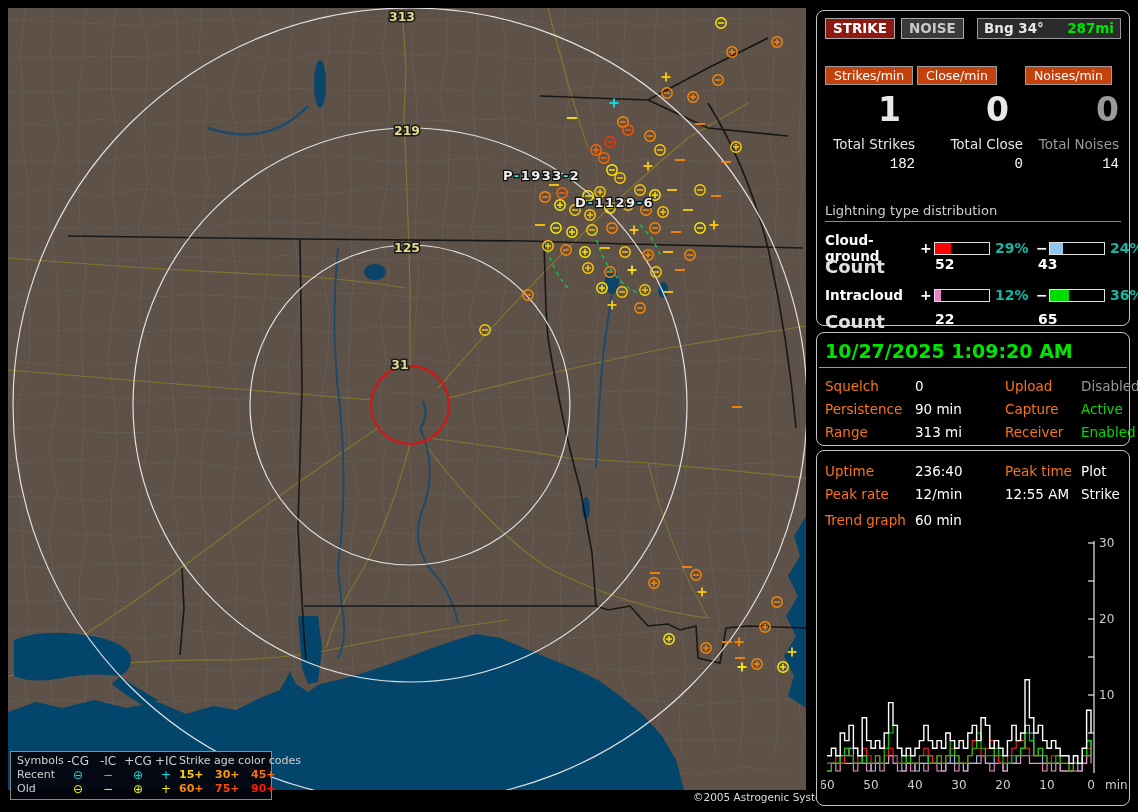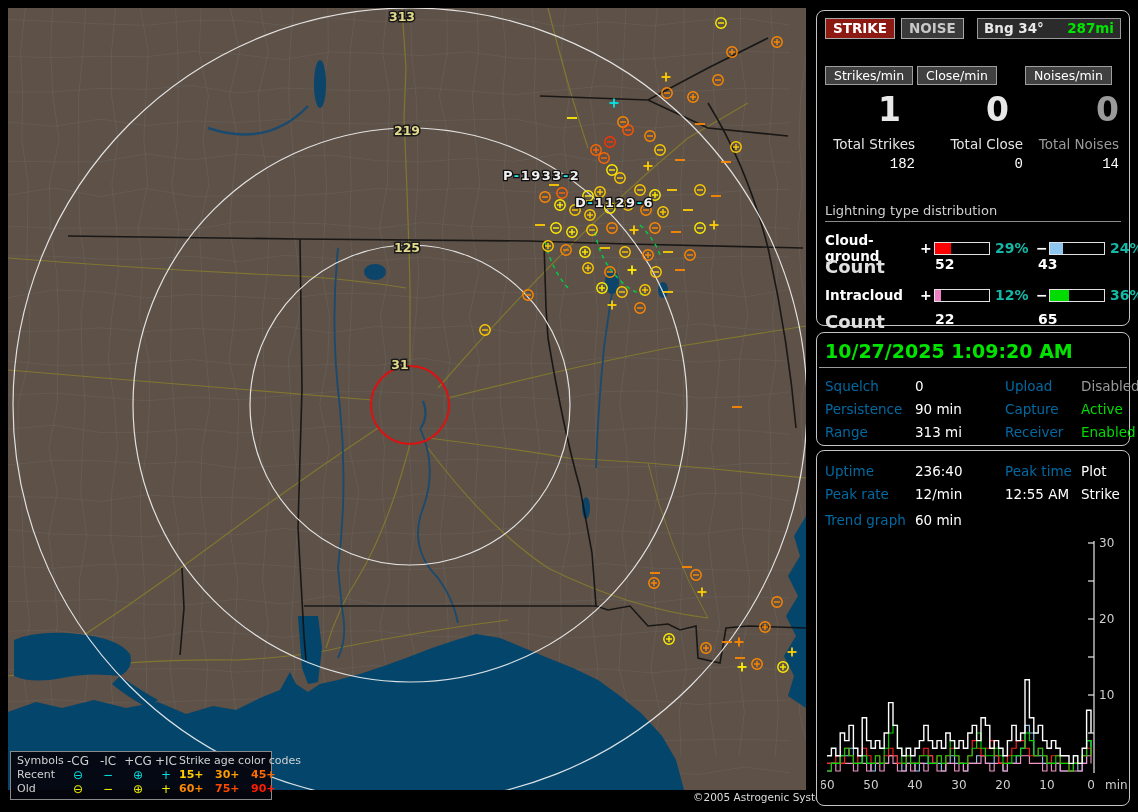--- a/index.html
+++ b/index.html
@@ -27,21 +27,21 @@
   .toprow{display:flex;align-items:center;margin:7px 8px 0 8px;}
   .btn{font-weight:bold;font-size:13.5px;padding:0 7px;line-height:19px;margin-right:6px;
        border:1px solid #a8a8a8;cursor:default;}
   #strikebtn{background:#8c1a12;color:#fff;}
   #noisebtn{background:#3a3a3a;color:#c8c8c8;}
   #bngbox{margin-left:auto;width:130px;display:flex;justify-content:space-between;
           background:#2b2b2b;border:1px solid #9a9a9a;font-weight:bold;font-size:13.5px;
           padding:0 6px;line-height:19px;align-items:flex-end;}
   #bngbox .mi{color:#00e400;}
   .cols{display:grid;grid-template-columns:92px 108px 1fr;margin:26px 8px 0 8px;}
-  .colhdr{display:inline-block;background:#404040;color:#fff;font-size:12.5px;
+  .colhdr{display:inline-block;background:#c2410c;color:#fff;font-size:12.5px;
           padding:0 8px;line-height:17px;border:1px solid #9e9e9e;}
   .rate{font-size:33px;font-weight:bold;text-align:right;padding-right:16px;margin-top:6px;line-height:38px;}
   .c3 .rate{padding-right:2px;}
   .tlab{font-size:13.5px;text-align:right;padding-right:2px;margin-top:7px;color:#e4e4e4;}
   .tval{font-size:14px;text-align:right;padding-right:2px;margin-top:4px;color:#fff;font-family:Liberation Mono, monospace;}
   .dim1{color:#9a9a9a !important;}
   .dist{position:absolute;left:8px;right:8px;top:192px;}
   .dist-title{font-size:13px;color:#d0d0d0;border-bottom:1px solid #8a8a8a;padding-bottom:3px;}
   .drow{display:grid;grid-template-columns:95px 14px 56px 46px 13px 56px 1fr;
         align-items:center;margin-top:10px;height:16px;}
@@ -50,21 +50,21 @@
   .bar{height:11px;border:1px solid #e2e2e2;background:#000;display:block;}
   .fill{display:block;height:100%;}
   .pct{font-weight:bold;font-size:14px;color:#14b8a6;padding-left:5px;}
   .crow{display:grid;grid-template-columns:110px 103px 1fr;margin-top:8px;}
   .crow .k{font-weight:bold;font-size:18px;color:#e0e0e0;}
   .crow .v{font-weight:bold;font-size:14px;color:#fff;}
   #datetime{color:#00e400;font-weight:bold;font-size:19px;padding:7px 8px 5px 8px;}
   .sep{border-bottom:1px solid #9a9a9a;margin:0 2px;}
   .grid4{display:grid;grid-template-columns:90px 90px 76px 1fr;row-gap:7px;
          padding:10px 8px 0 8px;font-size:13.5px;}
-  .lbl{color:#0369a1;}
+  .lbl{color:#f97316;}
   .val{color:#fff;}
   #p3 .grid4{padding-top:12px;}
   #trend{position:absolute;left:4px;top:86px;}
 </style>
 </head>
 <body>
 
 <div id="stage">
 
   <div id="mapwrap">

